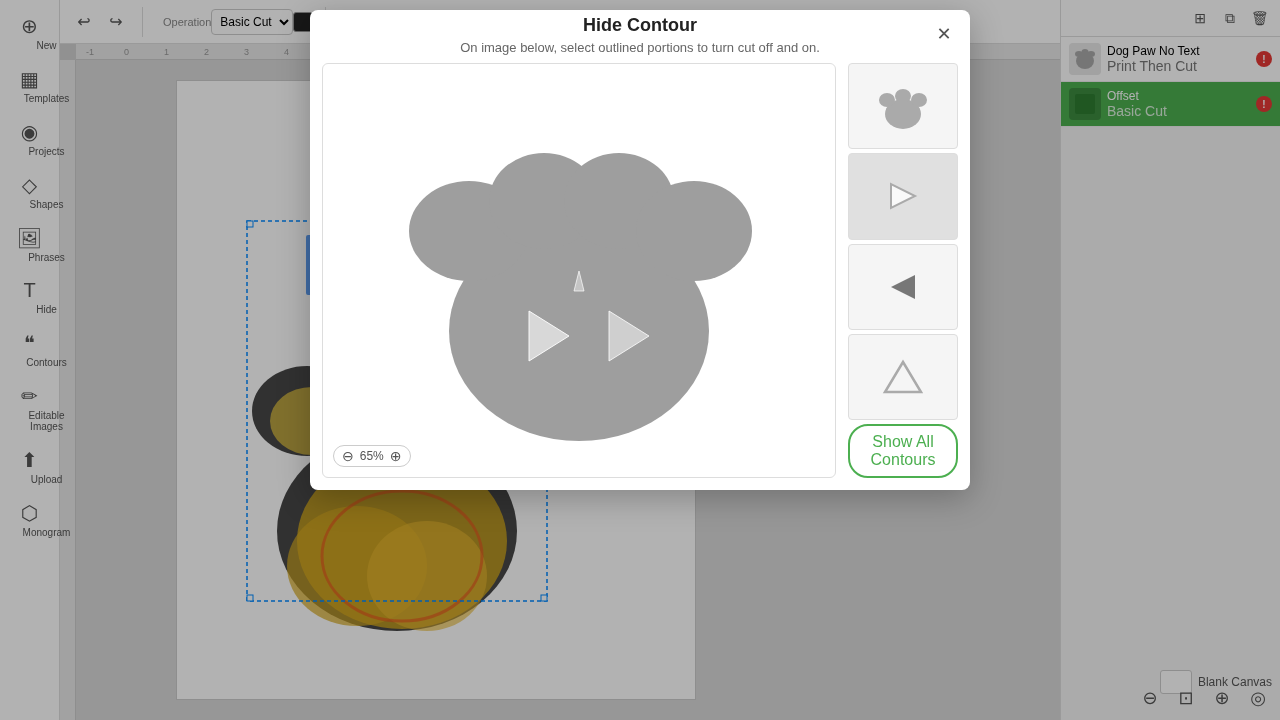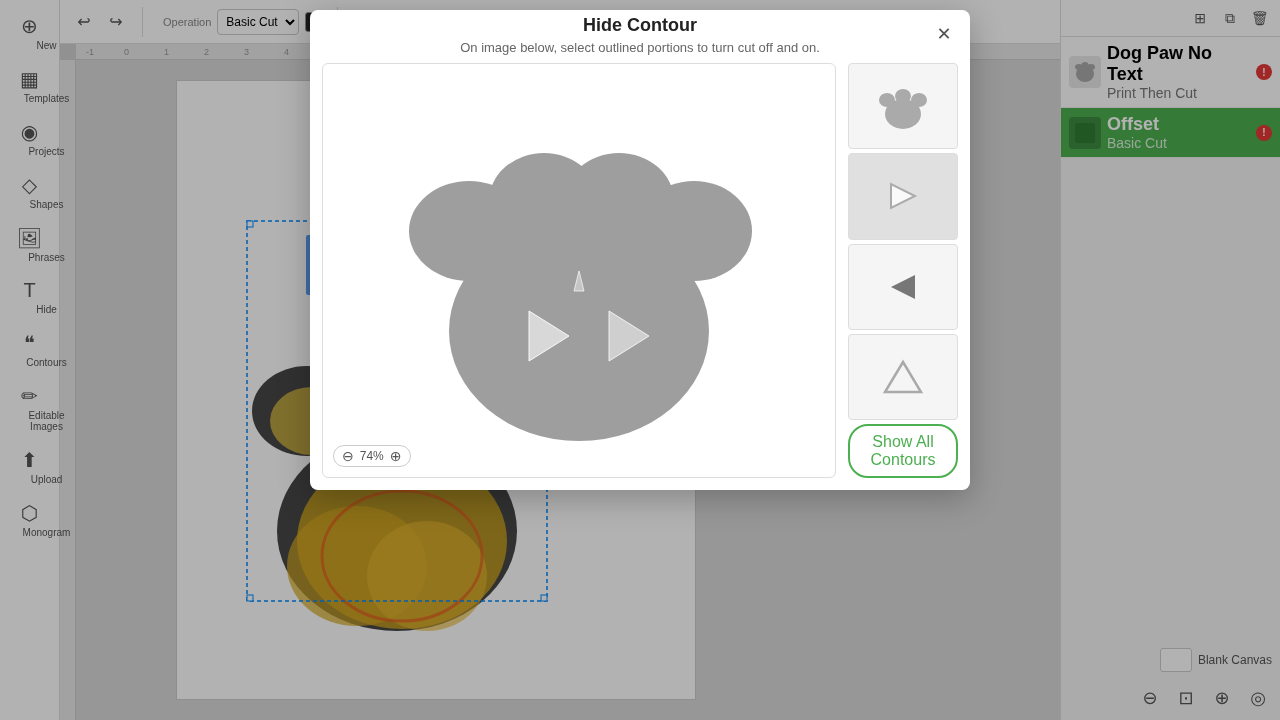--- a/index.html
+++ b/index.html
@@ -51,21 +51,21 @@
       gap: 8px;
       z-index: 10;
     }
     .top-bar-undo { display: flex; gap: 4px; align-items: center; }
     .icon-btn {
       width: 28px; height: 28px;
       display: flex; align-items: center; justify-content: center;
       cursor: pointer; border-radius: 4px; color: #555; font-size: 16px;
     }
     .operation-group {
-      display: flex; align-items: center; gap: 6px; margin-left: 8px;
+      display: flex; align-items: center; margin-left: 8px;
     }
     .operation-label { font-size: 11px; color: #888; }
     .operation-select {
       height: 26px; font-size: 12px; border: 1px solid #ccc; border-radius: 4px;
       padding: 0 4px; background: #fff; cursor: pointer;
     }
     .color-swatch {
       width: 20px; height: 20px; background: #222;
       border-radius: 3px; border: 1px solid #999;
     }
@@ -127,35 +127,35 @@
     }
     .layer-item.active { background: #4caf50; }
     .layer-thumb {
       width: 32px; height: 32px;
       border-radius: 4px;
       display: flex; align-items: center; justify-content: center;
       font-size: 18px;
       flex-shrink: 0;
     }
     .layer-info { flex: 1; }
-    .layer-name { font-size: 18px; font-weight: 700; }
+    .layer-name { font-size: 12px; font-weight: 400; }
     .layer-sub { font-size: 14px; color: #777; }
     .layer-item.active .layer-name { color: #fff; }
     .layer-item.active .layer-sub { color: rgba(255,255,255,0.8); }
     .layer-badge {
       width: 16px; height: 16px;
       border-radius: 50%;
       display: flex; align-items: center; justify-content: center;
       font-size: 10px; color: #fff; font-weight: bold; flex-shrink: 0;
     }
     .badge-red { background: #e53935; }
 
     .blank-canvas-row {
       position: absolute;
-      bottom: 48px; right: 8px;
+      bottom: 26px; right: 8px;
       display: flex; align-items: center; gap: 6px;
     }
     .blank-canvas-swatch {
       width: 32px; height: 24px;
       border: 1px solid #ccc; background: #fff; border-radius: 3px;
     }
     .blank-canvas-label { font-size: 12px; color: #555; }
 
     .bottom-right-icons {
       position: absolute;
@@ -508,21 +508,21 @@
 
           <polygon points="150,220 150,270 190,245" fill="rgba(255,255,255,0.6)" stroke="rgba(255,255,255,0.9)" stroke-width="1"></polygon>
 
           <polygon points="230,220 230,270 270,245" fill="rgba(255,255,255,0.5)" stroke="rgba(255,255,255,0.8)" stroke-width="1"></polygon>
 
           <polygon points="200,180 195,200 205,200" fill="rgba(255,255,255,0.4)" stroke="rgba(255,255,255,0.7)" stroke-width="1"></polygon>
         </svg>
 
         <div class="modal-zoom">
           <span class="zoom-btn">⊖</span>
-          <span style="margin: 0 2px;">74%</span>
+          <span style="margin: 0 2px;">65%</span>
           <span class="zoom-btn">⊕</span>
         </div>
       </div>
 
       <div class="modal-sidebar">
 
         <div class="contour-thumb">
           <svg width="60" height="60" viewBox="0 0 60 60">
             <ellipse cx="30" cy="38" rx="18" ry="15" fill="#aaa"></ellipse>
             <ellipse cx="14" cy="24" rx="8" ry="7" fill="#aaa"></ellipse>

